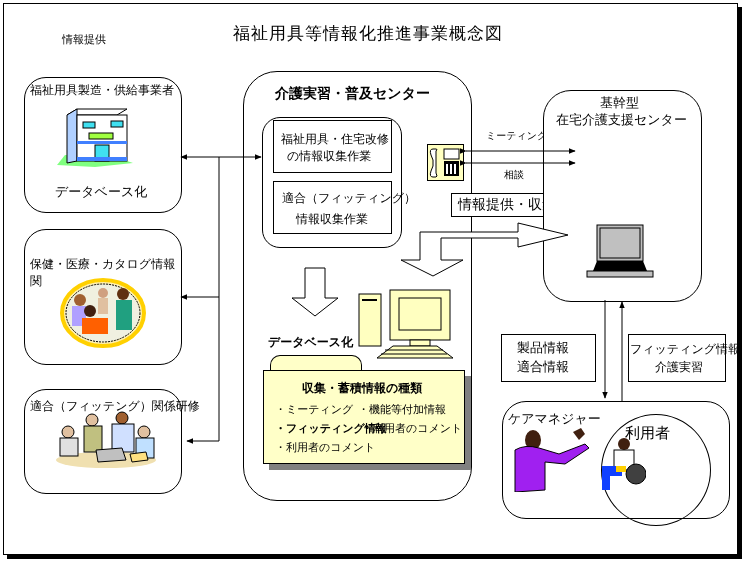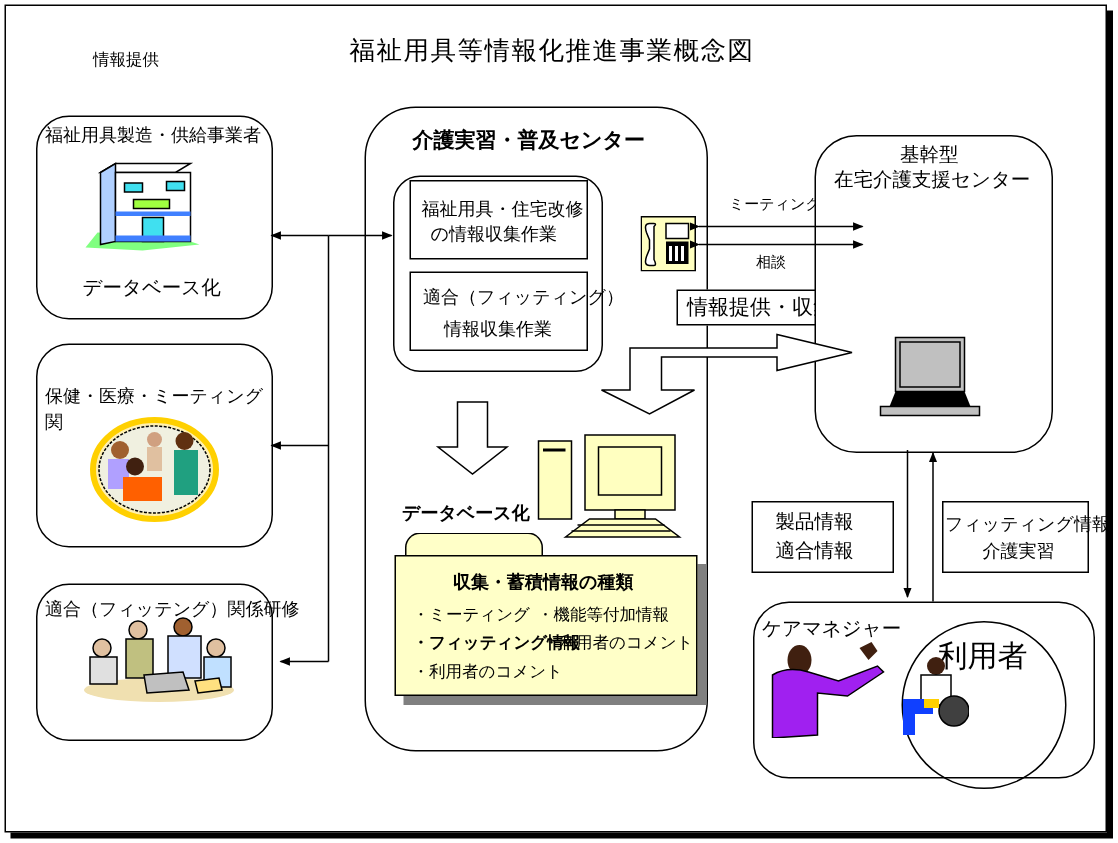--- a/index.html
+++ b/index.html
@@ -40,21 +40,21 @@
     <rect x="56" y="16" width="12" height="6" fill="#40e0f0" stroke="#000"></rect>
     <rect x="34" y="28" width="24" height="6" fill="#a0ff40" stroke="#000"></rect>
     <rect x="22" y="36" width="50" height="3" fill="#4080ff"></rect>
     <rect x="40" y="40" width="14" height="16" fill="#40e0f0" stroke="#000"></rect>
     <rect x="22" y="52" width="50" height="4" fill="#4080ff"></rect>
   </svg>
 </div>
 <div class="txt lbl13" style="left:55px;top:183px;">データベース化</div>
 
 <div class="rbox" style="left:24px;top:229px;width:156px;height:134px;"></div>
-<div class="txt lbl12" style="left:30px;top:256px;">保健・医療・ミーティング</div>
+<div class="txt lbl12" style="left:30px;top:256px;">保健・医療・カタログ情報</div>
 <div class="txt lbl12" style="left:30px;top:273px;">関</div>
 <div class="abs" style="left:60px;top:278px;width:86px;height:70px;">
   <svg width="86" height="70" viewBox="0 0 86 70">
     <ellipse cx="43" cy="35" rx="41" ry="33" fill="#fff0b0" stroke="#ffd000" stroke-width="4"></ellipse>
     <ellipse cx="43" cy="35" rx="37" ry="29" fill="#f0f0e0" stroke="#000" stroke-dasharray="2,1"></ellipse>
     <circle cx="20" cy="22" r="6" fill="#a06030"></circle>
       <rect x="12" y="28" width="14" height="20" fill="#b0a0ff"></rect>
     <circle cx="43" cy="15" r="5" fill="#d0a080"></circle>
       <rect x="38" y="20" width="10" height="16" fill="#e0c0a0"></rect>
     <circle cx="63" cy="16" r="6" fill="#603010"></circle>
@@ -163,21 +163,21 @@
 <div class="sq" style="left:501px;top:334px;width:93px;height:46px;"></div>
 <div class="txt lbl13" style="left:517px;top:339px;">製品情報</div>
 <div class="txt lbl13" style="left:517px;top:358px;">適合情報</div>
 <div class="sq" style="left:628px;top:334px;width:96px;height:46px;"></div>
 <div class="txt lbl12" style="left:630px;top:341px;">フィッティング情報</div>
 <div class="txt lbl12" style="left:655px;top:359px;">介護実習</div>
 
 <div class="rbox" style="left:502px;top:401px;width:226px;height:116px;border-radius:24px;"></div>
 <div class="abs" style="left:601px;top:414px;width:108px;height:110px;border:1px solid #000;border-radius:50%;"></div>
 <div class="txt lbl13" style="left:508px;top:410px;">ケアマネジャー</div>
-<div class="txt" style="left:625px;top:424px;font-size:20px;">利用者</div>
+<div class="txt" style="left:625px;top:424px;font-size:15px;">利用者</div>
 <div class="abs" style="left:505px;top:420px;width:90px;height:72px;">
   <svg width="90" height="72" viewBox="0 0 90 72">
     <ellipse cx="28" cy="20" rx="8" ry="10" fill="#402010"></ellipse>
     <path d="M10 30 q10 -6 24 -2 l20 6 l26 -10 l4 4 l-24 16 l-20 -2 l0 28 l-30 2 z" fill="#a020f0" stroke="#000"></path>
     <path d="M68 12 l8 -4 l4 6 l-6 6 z" fill="#402010"></path>
   </svg>
 </div>
 <div class="abs" style="left:598px;top:436px;width:48px;height:56px;">
   <svg width="48" height="56" viewBox="0 0 48 56">
     <circle cx="26" cy="8" r="6" fill="#402010"></circle>

